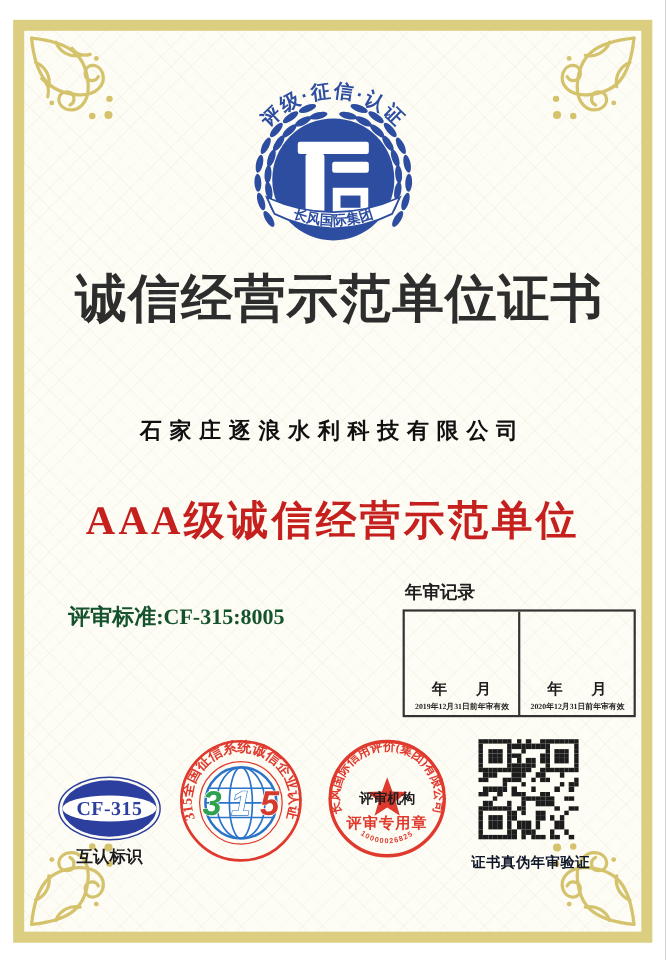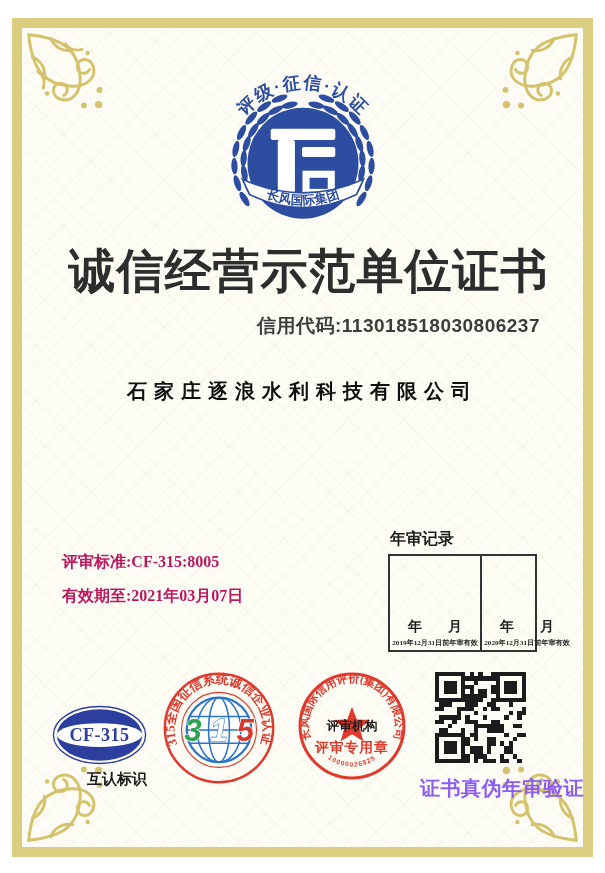--- a/index.html
+++ b/index.html
@@ -38,24 +38,24 @@
     position:absolute;left:20px;right:20px;top:378px;text-align:center;
     font-size:20px;font-weight:bold;color:#101010;letter-spacing:7px;
   }
   .award-title{
     position:absolute;left:20px;right:20px;top:448px;text-align:center;
     font-size:37px;font-weight:bold;color:#c5201d;letter-spacing:3px;
     font-family:"Liberation Serif",serif;
   }
   .details{
     position:absolute;left:62px;top:545px;
-    font-family:"Liberation Serif",serif;font-weight:bold;color:#be185d;
-    font-size:16px;line-height:33.5px;
-  }
-  .annual{position:absolute;left:388px;top:529px;width:149px;}
+    font-family:"Liberation Serif",serif;font-weight:bold;color:#14532d;
+    font-size:20px;line-height:33.5px;
+  }
+  .annual{position:absolute;left:366px;top:529px;width:212px;}
   .annual-title{
     font-family:"Liberation Serif",serif;font-weight:bold;font-size:16px;
     color:#1e1e1e;margin:0 0 4px 2px;
   }
   .annual-table{
     display:flex;border:2px solid #333;height:94px;background:transparent;
   }
   .annual-cell{
     flex:1;display:flex;flex-direction:column;justify-content:flex-end;
     align-items:center;padding-bottom:2px;
@@ -64,36 +64,36 @@
   .ym-row{
     display:flex;gap:26px;font-family:"Liberation Serif",serif;
     font-weight:bold;font-size:14px;color:#1e1e1e;margin-bottom:2px;
   }
   .annual-note{
     font-family:"Liberation Serif",serif;font-weight:bold;font-size:7.5px;
     color:#262626;white-space:nowrap;transform:scale(0.95);
   }
   .cf-oval{position:absolute;left:52px;top:705px;width:95px;height:60px;}
   .cf-caption{
-    position:absolute;left:52px;top:770px;width:95px;text-align:right;
+    position:absolute;left:52px;top:770px;width:95px;text-align:center;
     font-family:"Liberation Serif",serif;font-weight:bold;font-size:15px;color:#1a1a1a;
   }
   .globe-svg{position:absolute;left:162px;top:671px;width:114px;height:114px;}
   .stamp-svg{position:absolute;left:296px;top:670px;width:112px;height:112px;}
   .qr{
     position:absolute;left:435px;top:672px;width:91px;height:91px;
     display:grid;grid-template-columns:repeat(21,1fr);grid-template-rows:repeat(21,1fr);
     background:#fdfcf5;
   }
   .qm{background:transparent;}
   .qm.on{background:#1c1c1c;}
   .qr-caption{
     position:absolute;left:420px;top:775px;width:125px;text-align:center;
-    font-family:"Liberation Serif",serif;font-weight:bold;font-size:20px;
-    color:#8b5cf6;letter-spacing:0.5px;white-space:nowrap;
+    font-family:"Liberation Serif",serif;font-weight:bold;font-size:13px;
+    color:#0f172a;letter-spacing:0.5px;white-space:nowrap;
   }
 </style>
 </head>
 <body>
 
 <div class="page">
 
   <div class="frame"></div>
 
   <svg class="flourish fl-tl" viewBox="0 0 100 100">
@@ -211,26 +211,25 @@
     <path d="M50,106 Q110,133 170,106 L163,121 Q110,147 57,121 Z" fill="#ffffff" stroke="#2d4da0" stroke-width="1.6"></path>
     <text font-family="Liberation Serif, serif" font-size="12.5" font-weight="bold" fill="#2d4da0">
       <textPath href="#bannerPath" startOffset="50%" text-anchor="middle">长风国际集团</textPath>
     </text>
     <text font-family="Liberation Sans, sans-serif" font-size="17.5" font-weight="bold" fill="#2d4da0" letter-spacing="2">
       <textPath href="#ringPath" startOffset="50%" text-anchor="middle">评级·征信·认证</textPath>
     </text>
   </svg>
 
   <div class="cert-title">诚信经营示范单位证书</div>
-  <div class="credit-code">信用代码:113018518030806237</div>
   <div class="company-name">石家庄逐浪水利科技有限公司</div>
+  <div class="award-title">AAA级诚信经营示范单位</div>
 
   <div class="details">
     <div><span>评审标准:</span><span>CF-315:8005</span></div>
-    <div><span>有效期至:</span><span>2021年03月07日</span></div>
   </div>
 
   <div class="annual">
     <div class="annual-title">年审记录</div>
     <div class="annual-table">
       <div class="annual-cell">
         <div class="ym-row">
           <span>年</span>
           <span>月</span>
         </div>

